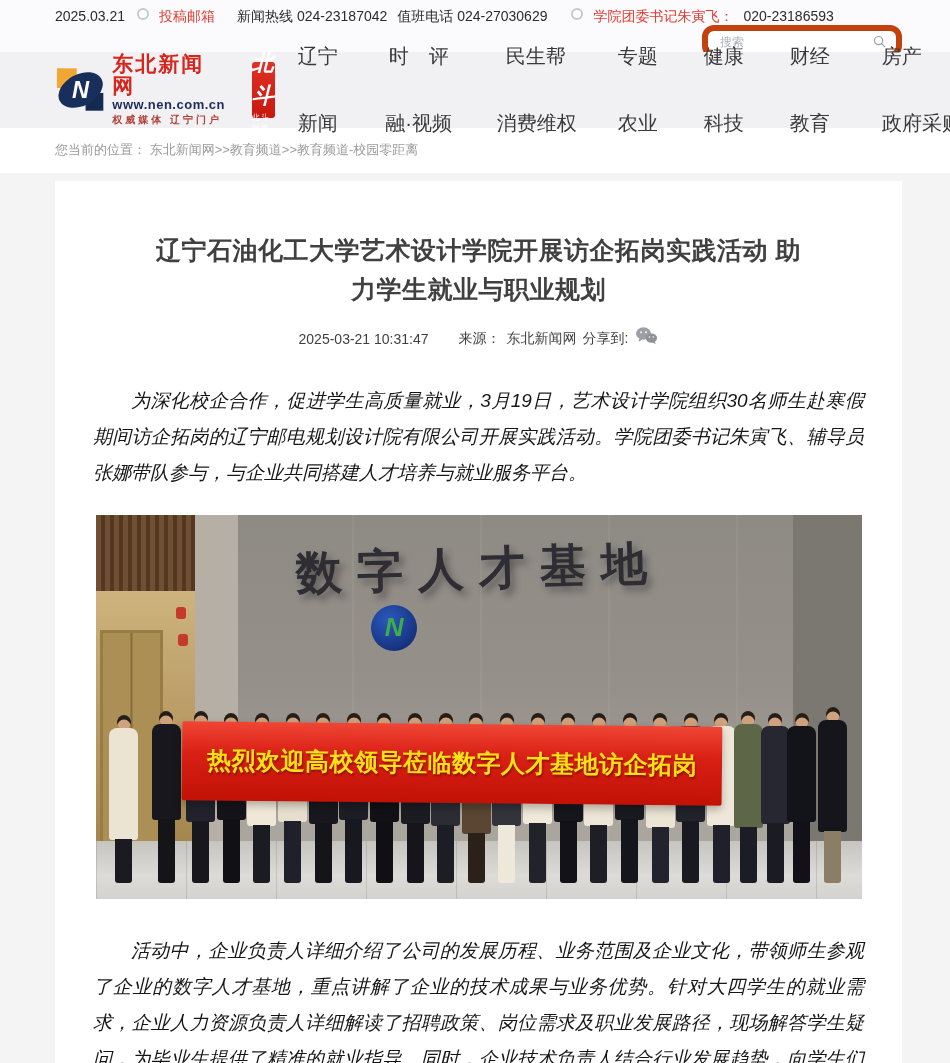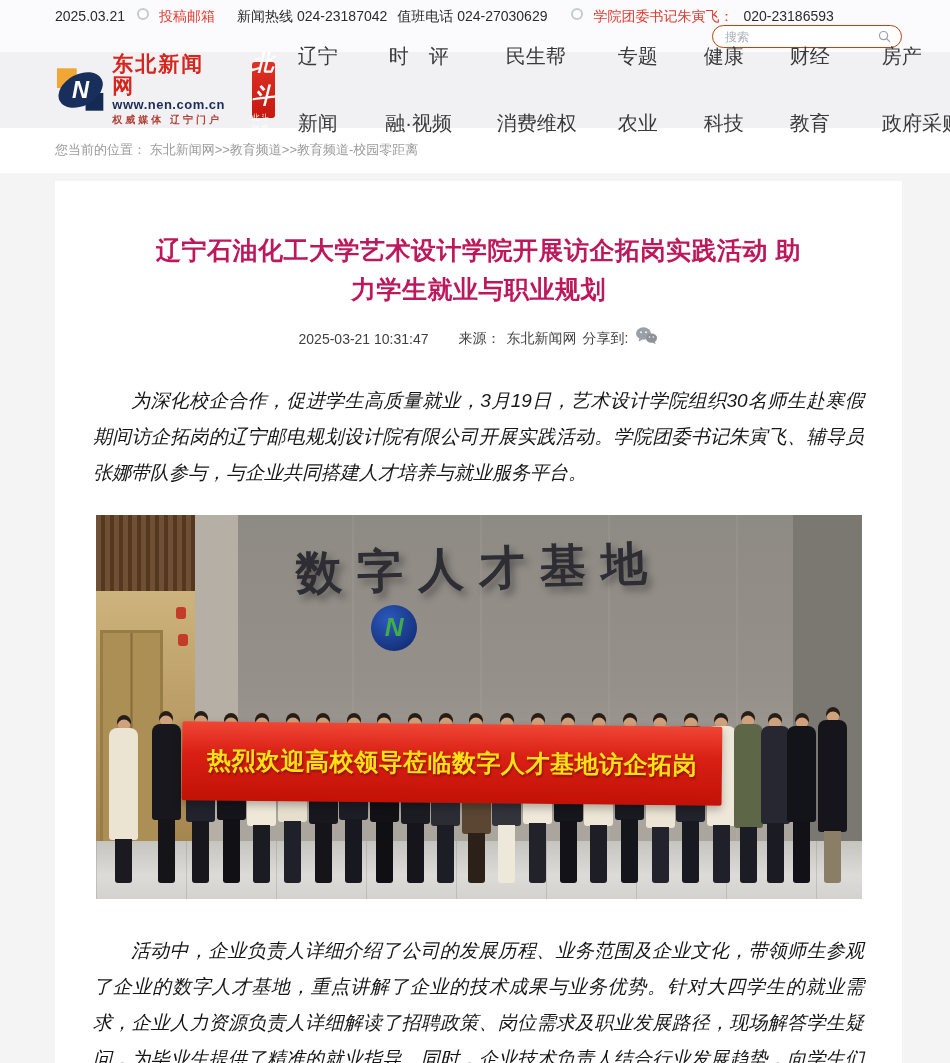--- a/index.html
+++ b/index.html
@@ -10,21 +10,21 @@
   }
   
   .topbar{background:#fbfbfd;height:52px;position:relative;}
   .topbar-row{display:flex;align-items:flex-start;gap:10px;padding:8px 0 0 55px;font-size:14px;color:#2b2b2b;}
   .topbar-row .date{margin-right:2px;}
   .ring{width:8px;height:8px;border:2px solid #c5cad2;border-radius:50%;display:inline-block;background:#fff;}
   .red-link{color:#e3392f;text-decoration:none;}
   .plain{color:#2b2b2b;}
   .searchbox{
     position:absolute;right:48px;top:25px;width:168px;height:21px;background:#fff;
-    border:1px solid #c2410c;border-radius:12px;display:flex;align-items:center;
+    border:6px solid #c2410c;border-radius:12px;display:flex;align-items:center;
     justify-content:space-between;padding:0 10px;box-shadow:0 0 2px rgba(0,0,0,.03);
   }
   .searchbox input{border:none;outline:none;background:transparent;font-size:12px;color:#555;width:120px;font-family:inherit;}
   .searchbox input::placeholder{color:#aab0b8;}
   .search-icon{width:13px;height:13px;flex:0 0 auto;}
   
   .masthead{background:#f1f1f3;height:76px;display:flex;align-items:center;padding:0 0 0 55px;position:relative;}
   .logo{display:flex;align-items:center;cursor:pointer;}
   .logo-mark{width:52px;height:52px;margin-right:6px;}
   .logo-text .site-name{color:#d6251d;font-size:21px;font-weight:bold;letter-spacing:2px;line-height:1.05;}
@@ -53,21 +53,21 @@
     text-shadow:1px 1px 2px #04123f;cursor:pointer;border:1px solid #0a1e5e;
   }
   
   .breadcrumb{background:#fff;padding:13px 0 14px 55px;font-size:13px;color:#9b9b9b;}
   .breadcrumb a{color:#9b9b9b;text-decoration:none;cursor:pointer;}
   
   .page-main{background:#f4f4f5;padding:8px 48px 0 55px;min-height:895px;}
   .card{background:#fff;min-height:1000px;padding:0 38px;box-sizing:border-box;}
   .article-title{
     margin:0;padding:50px 55px 0;text-align:center;font-size:25px;font-weight:bold;
-    color:#be185d;line-height:1.55;letter-spacing:.5px;
+    color:#404040;line-height:1.55;letter-spacing:.5px;
   }
   .article-meta{margin-top:20px;text-align:center;font-size:14px;color:#3f3f3f;display:flex;justify-content:center;align-items:center;gap:6px;}
   .article-meta .sep{display:inline-block;width:18px;}
   .wechat-icon{width:24px;height:20px;cursor:pointer;position:relative;top:-3px;}
   .para{margin:34px 0 0;font-size:19px;line-height:36px;color:#161616;text-indent:2em;text-align:justify;font-style:italic;}
   
   .photo{
     width:766px;height:384px;margin:24px auto 0;position:relative;overflow:hidden;
     background:
       repeating-linear-gradient(90deg,rgba(255,255,255,.05) 0 2px,transparent 2px 128px),

